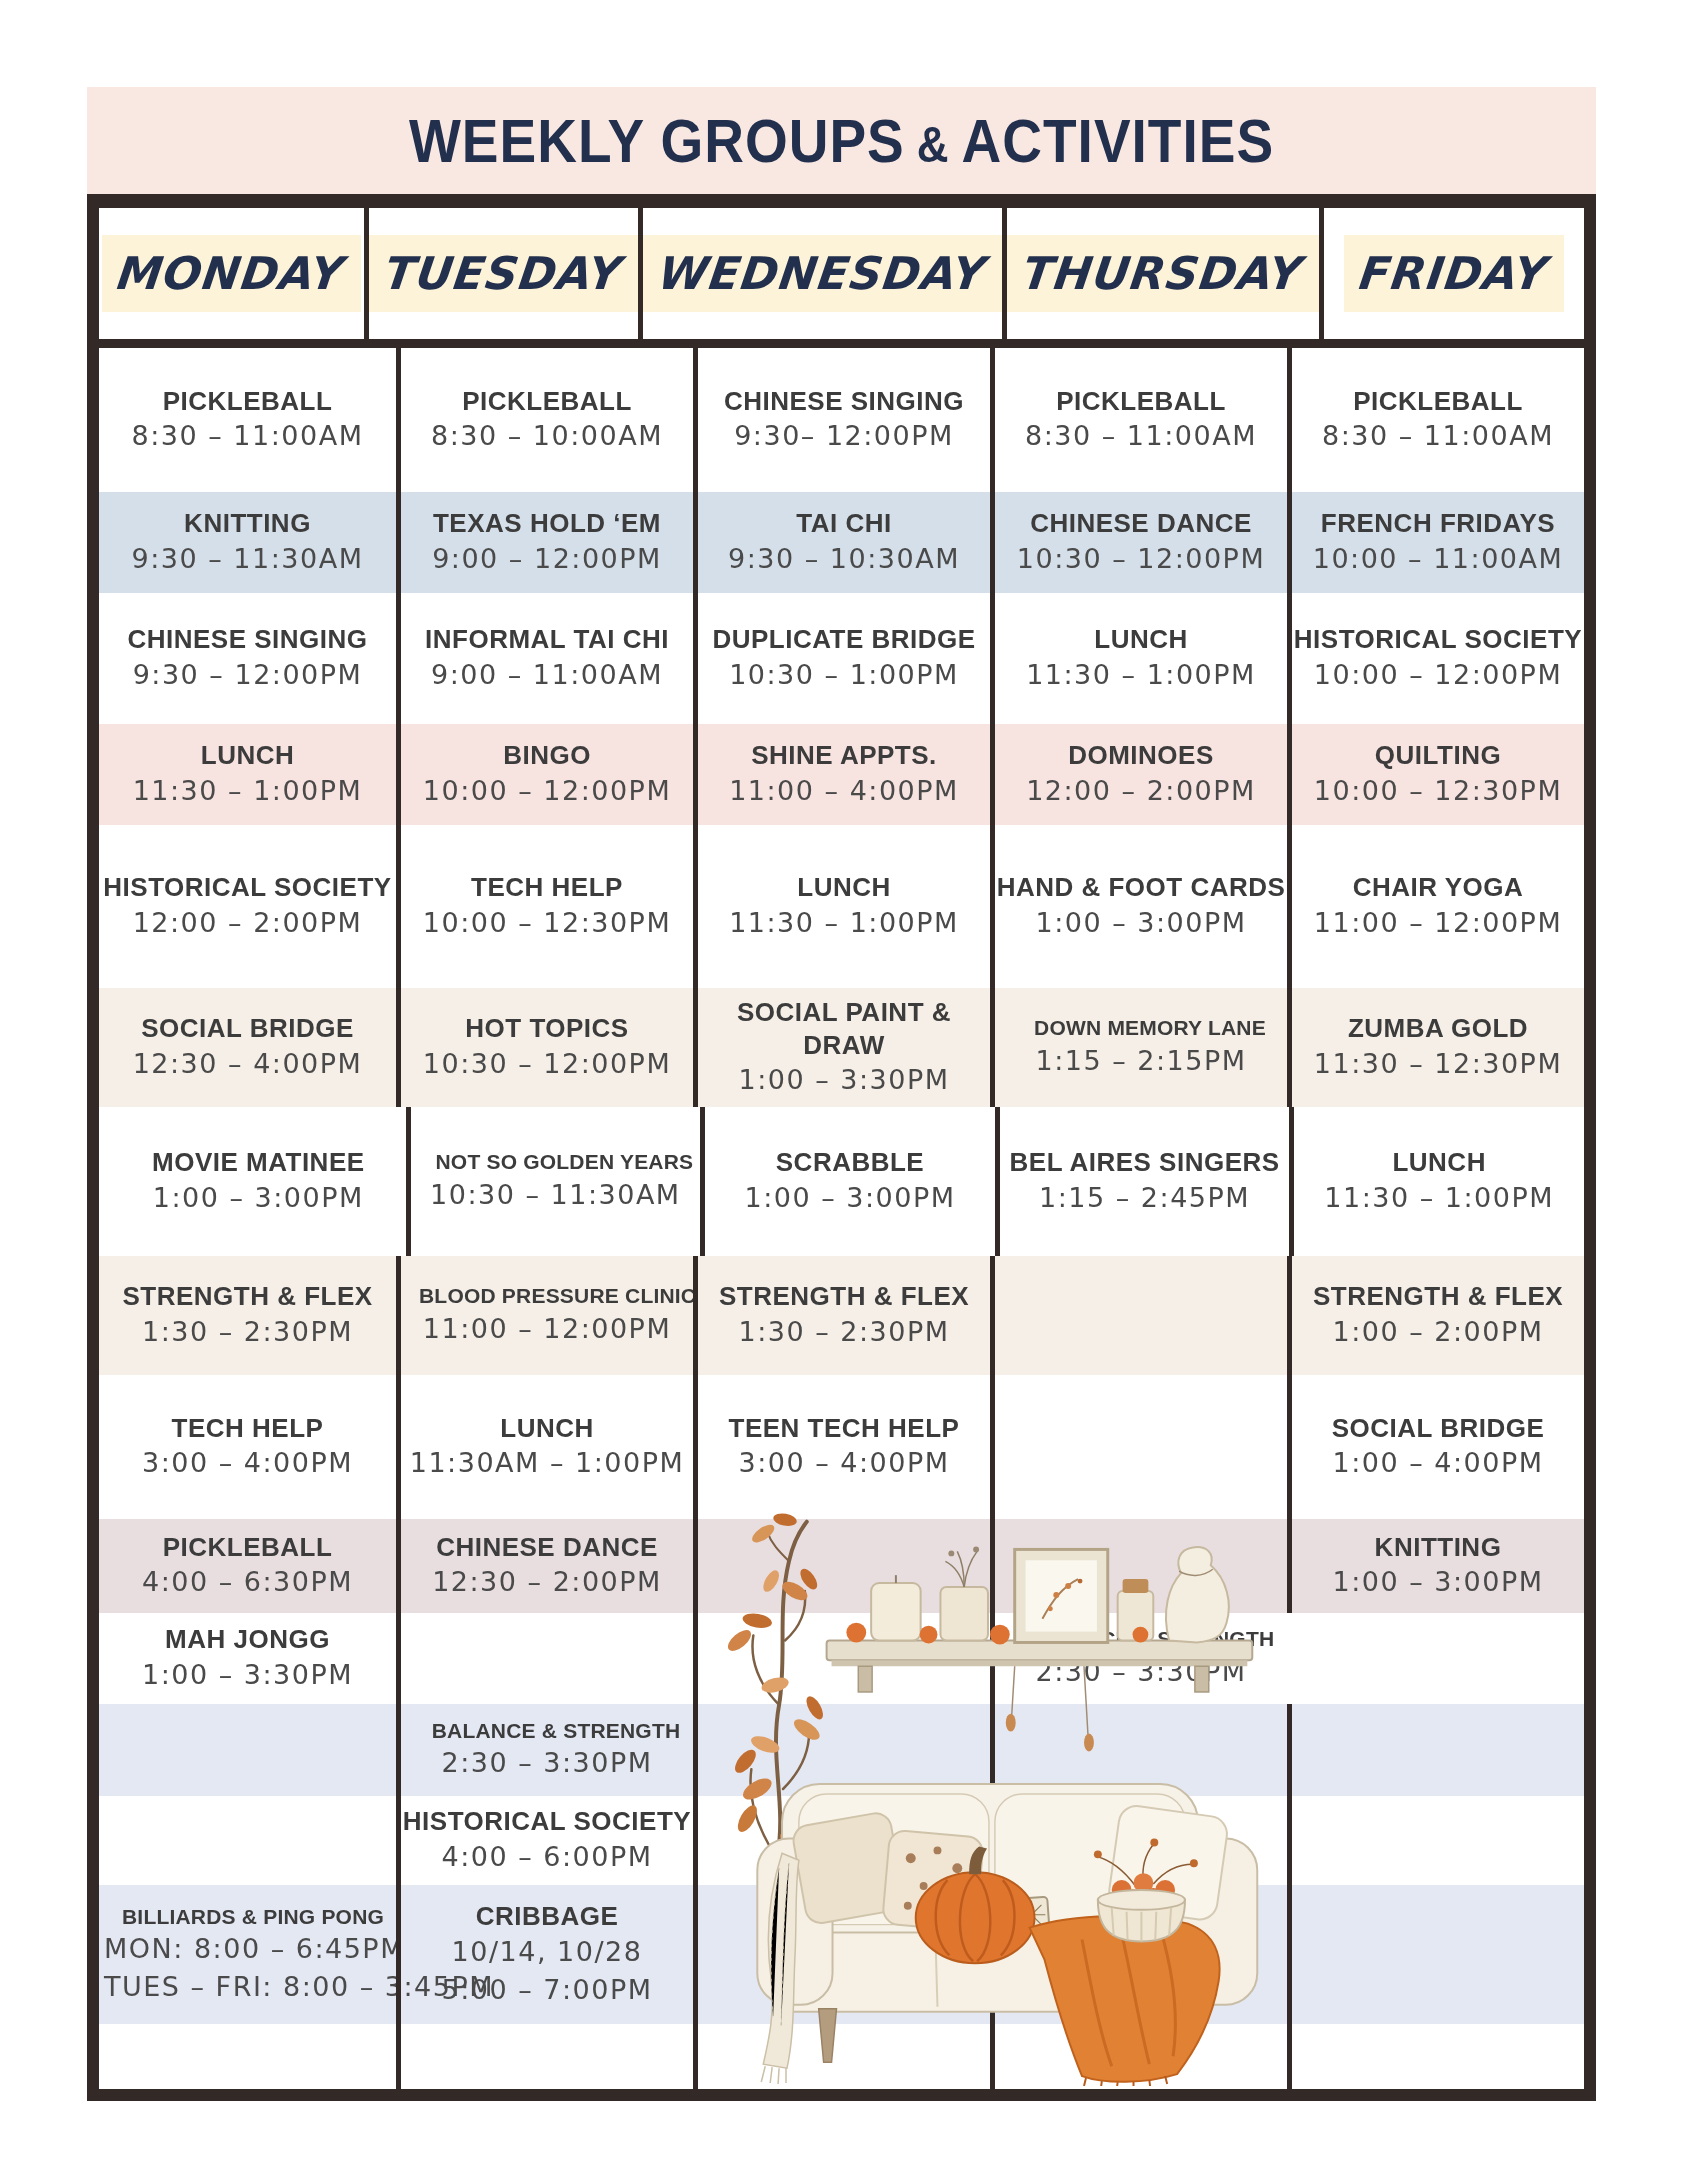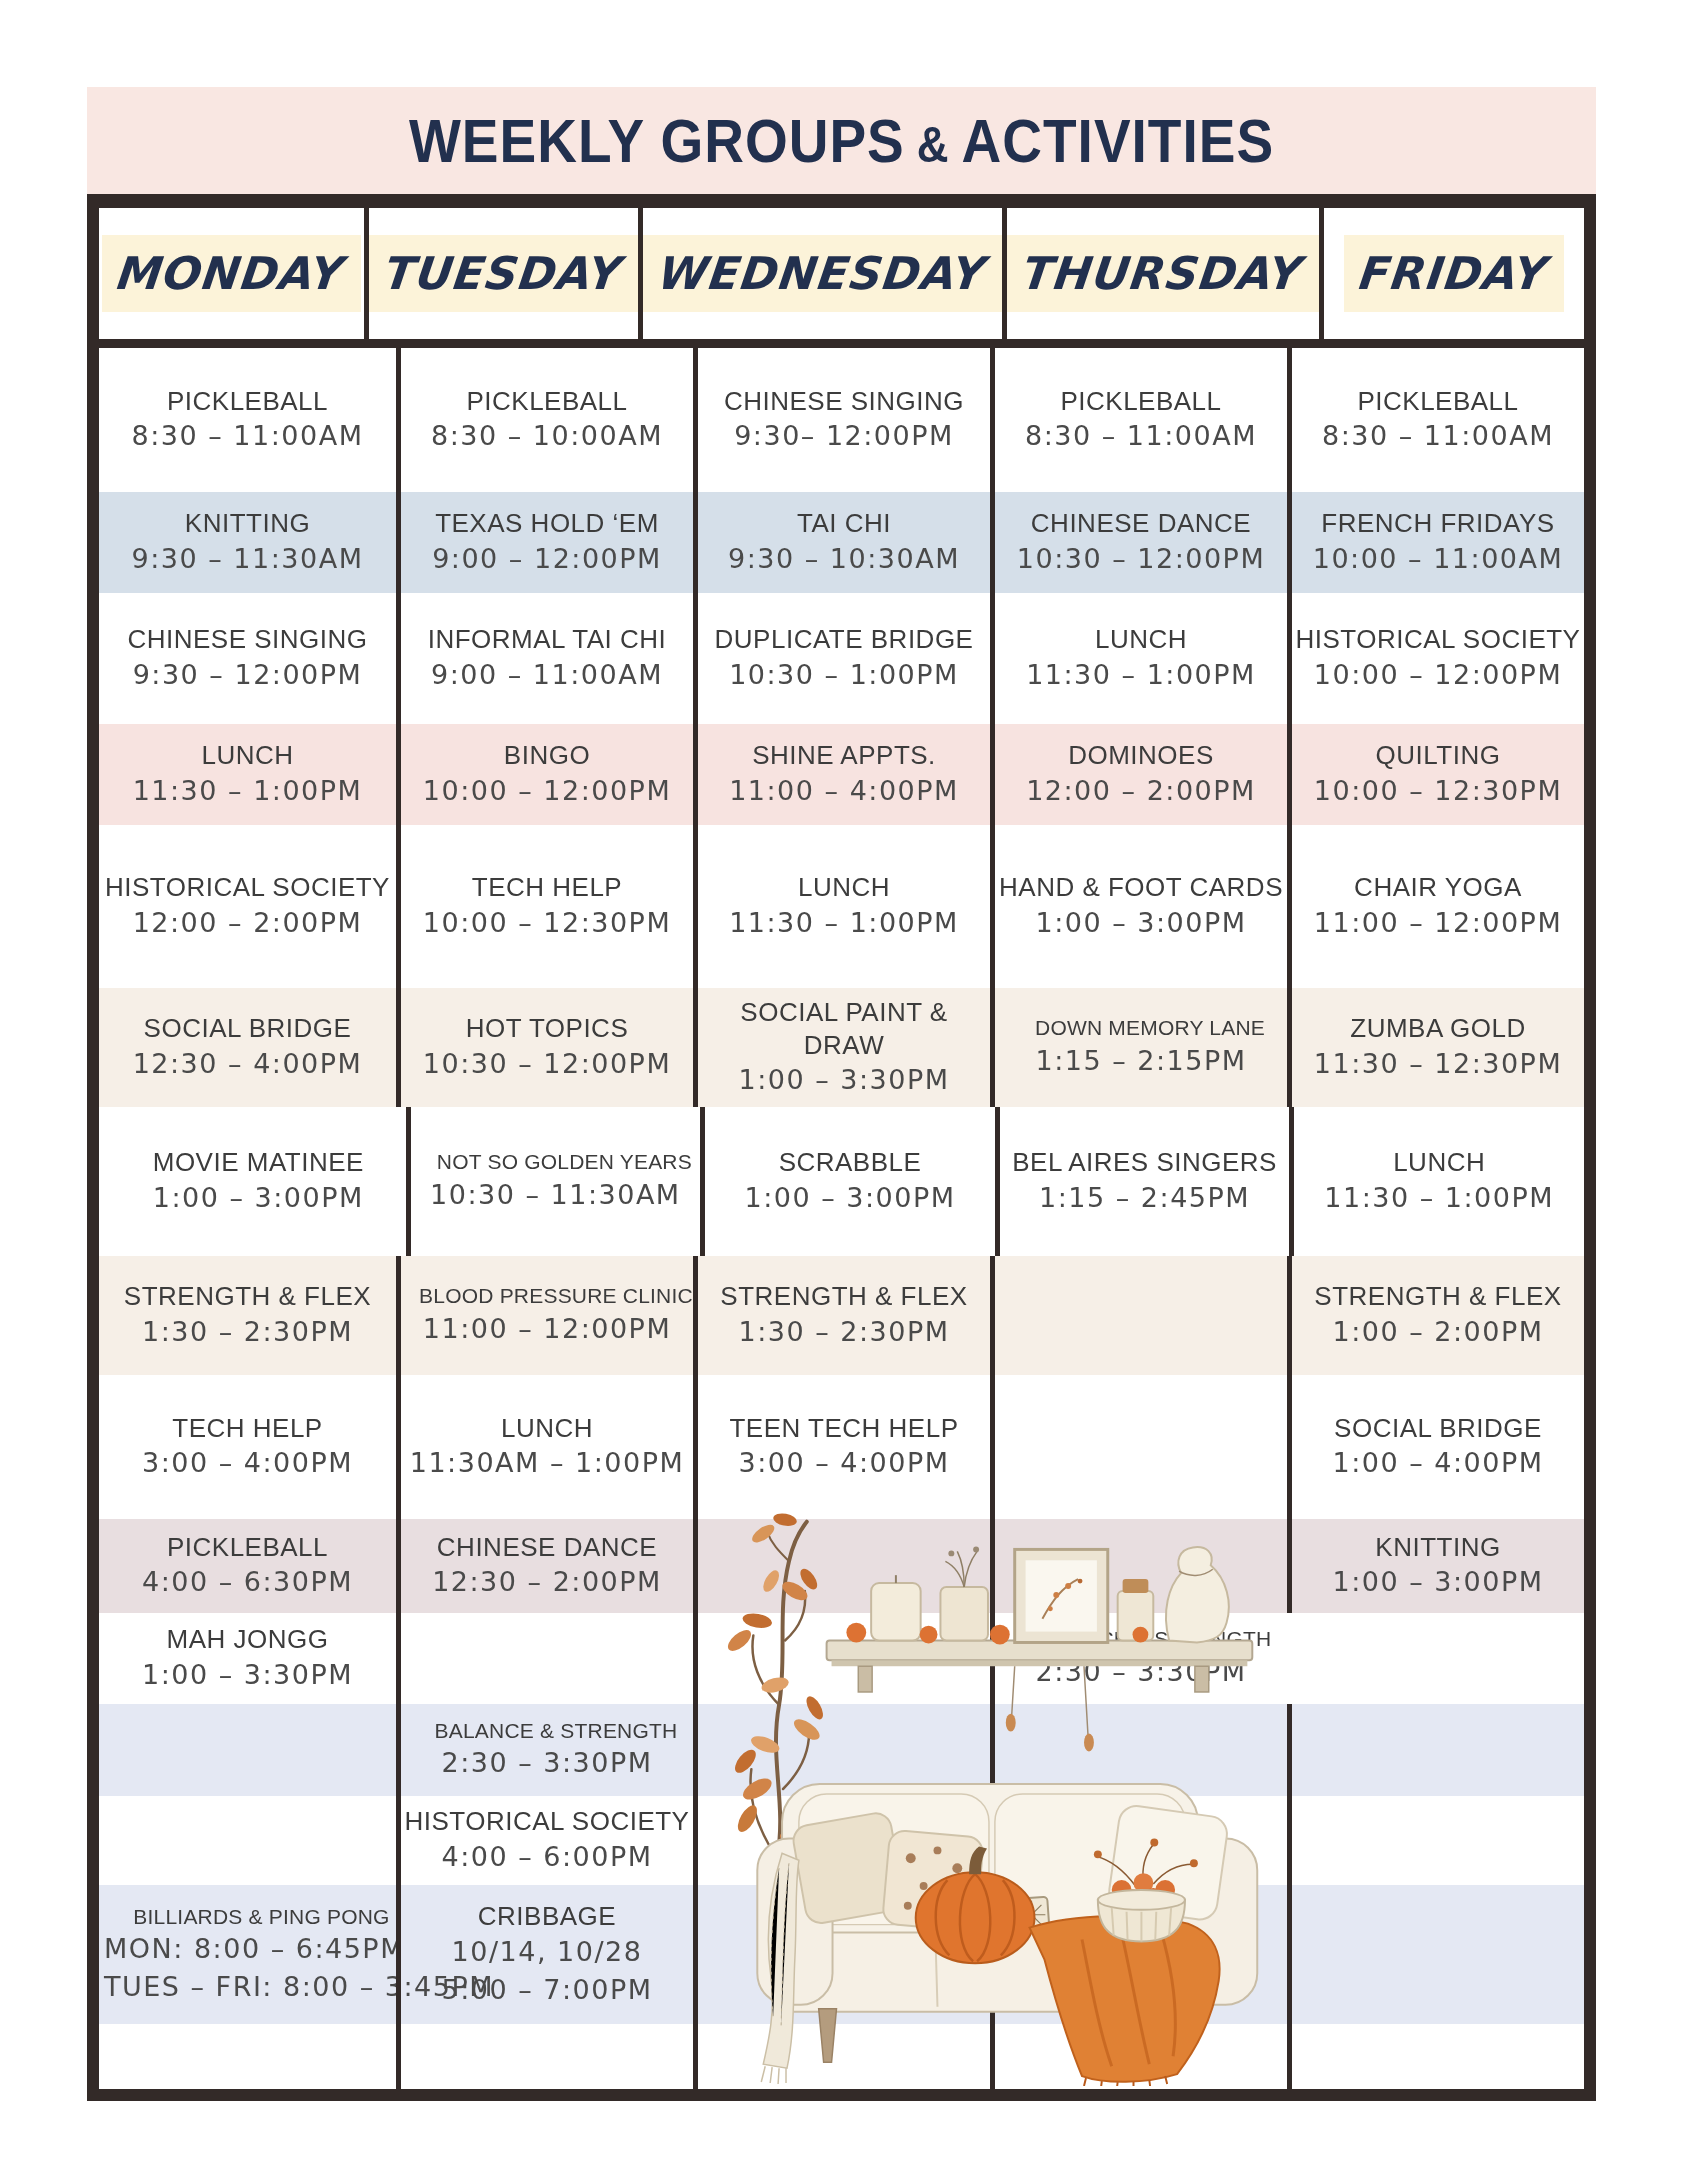--- a/index.html
+++ b/index.html
@@ -38,23 +38,23 @@
   .band-pink{background:var(--pink);}
   .band-cream{background:var(--cream);}
   .band-mauve{background:var(--mauve);}
   .band-peri{background:var(--peri);}
   .cell{
     border-left:5px solid var(--line);display:flex;align-items:center;justify-content:center;
     position:relative;min-width:0;
   }
   .cell:first-child{border-left:none;}
   .cell-inner{text-align:center;width:100%;}
-  .cell-inner.left{text-align:center;padding-left:10px;}
+  .cell-inner.left{text-align:left;padding-left:10px;}
   .act-name{
-    font-size:26px;font-weight:normal;color:var(--name);letter-spacing:0.5px;
+    font-size:26px;font-weight:bold;color:var(--name);letter-spacing:0.5px;
     white-space:nowrap;line-height:1.25;
   }
   .act-name.small{font-size:21px;letter-spacing:0.2px;margin-left:18px;}
   .act-name.wrap{white-space:normal;padding:0 26px;}
   .act-time{
     font-family:"DejaVu Sans",sans-serif;font-size:27px;color:var(--time);
     letter-spacing:1.5px;white-space:nowrap;line-height:1.4;
   }
   .illustration{position:absolute;left:584px;top:1284px;width:604px;height:594px;pointer-events:none;}
 </style>

